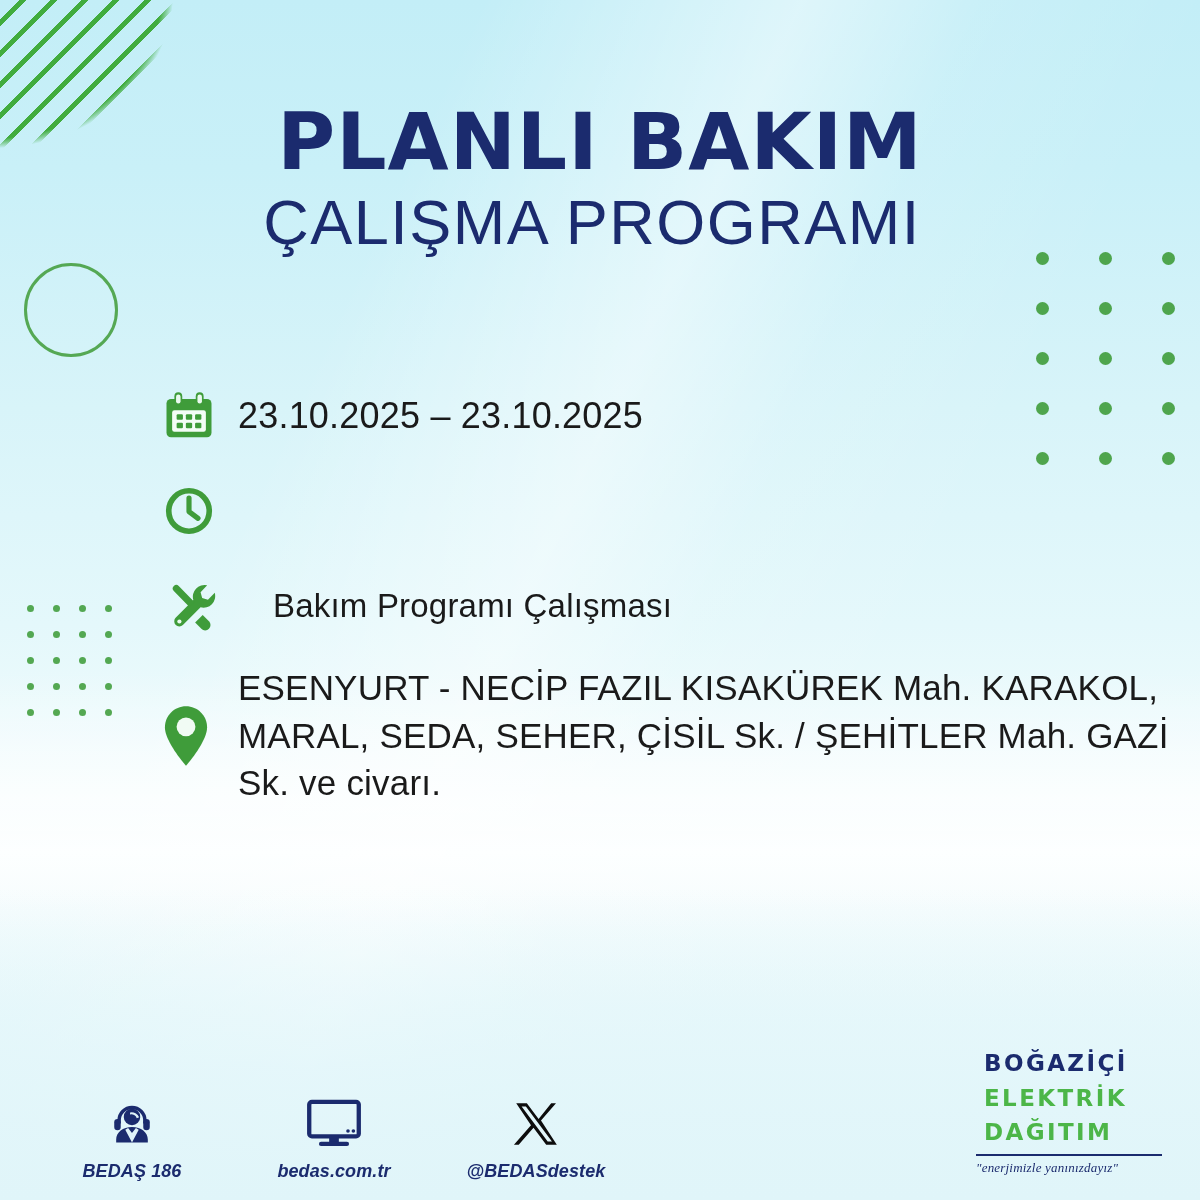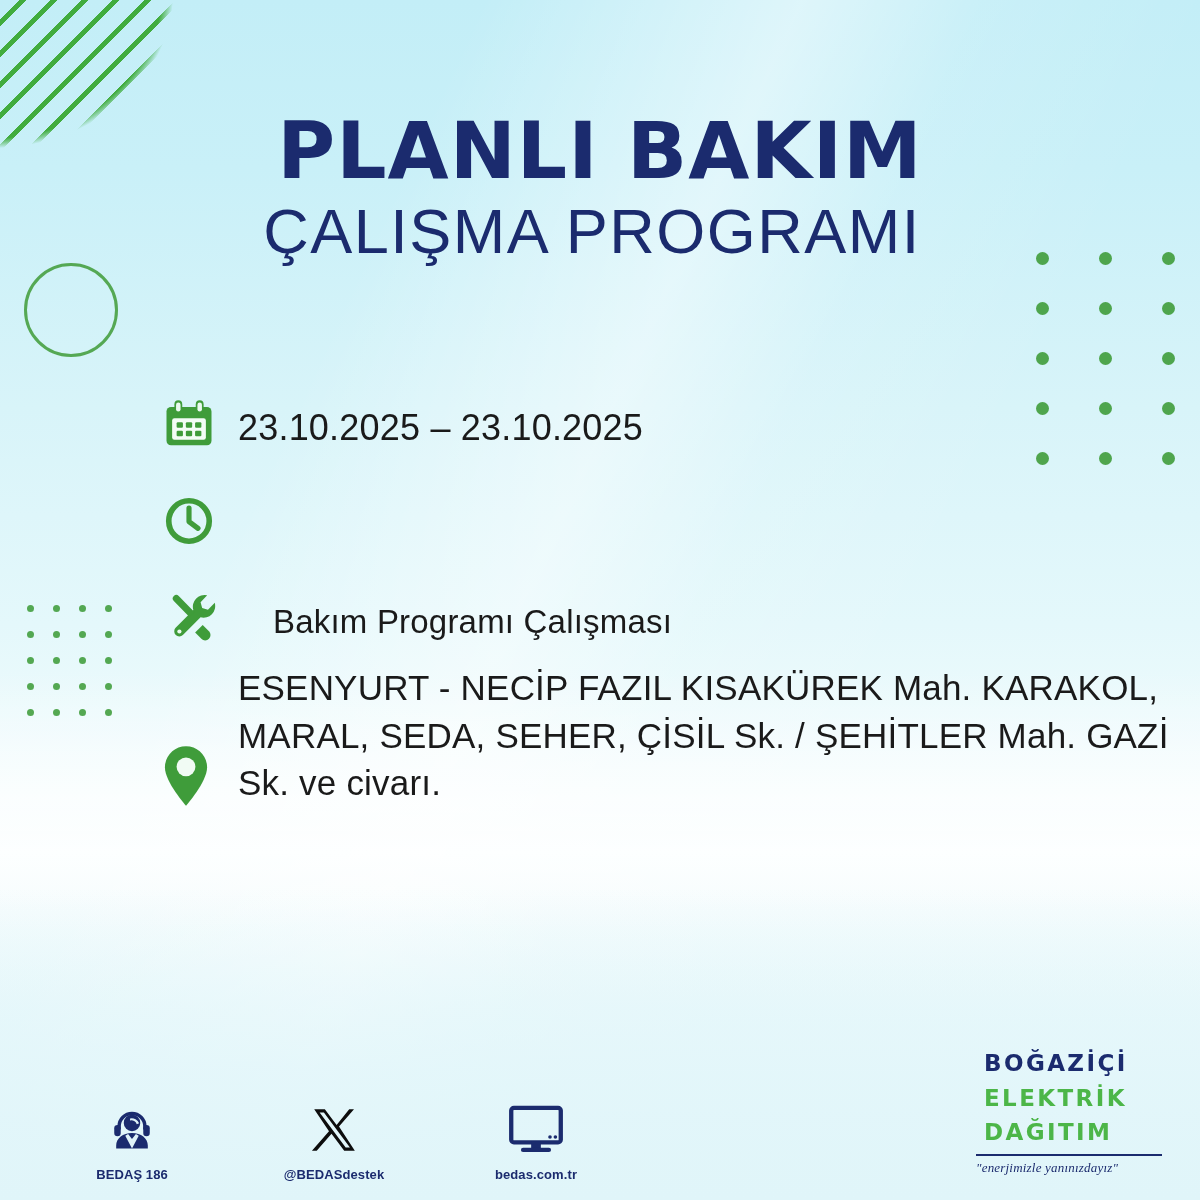--- a/index.html
+++ b/index.html
@@ -133,21 +133,21 @@
   .deco-dots-right span {
     width: 13px; height: 13px;
     margin: 18px 0 0 0;
     opacity: .9;
   }
 
   
   .heading {
     position: absolute;
     left: 0;
-    top: 114px;
+    top: 105px;
     width: 1200px;
     text-align: center;
     z-index: 5;
   }
   .title-main {
     font-family: "DejaVu Sans", sans-serif;
     font-weight: 700;
     font-size: 79px;
     line-height: 0.96;
     letter-spacing: 1px;
@@ -169,21 +169,21 @@
   
   .info-block {
     position: absolute;
     left: 162px;
     top: 378px;
     width: 1010px;
     z-index: 5;
   }
   .info-row {
     display: flex;
-    align-items: flex-end;
+    align-items: center;
     margin-bottom: 18px;
   }
   .info-row:last-child { margin-bottom: 0; }
   .info-icon {
     flex: 0 0 76px;
     width: 76px;
     display: flex;
     align-items: flex-start;
     justify-content: flex-start;
     padding-top: 4px;
@@ -234,25 +234,26 @@
   }
   .contact-ico {
     height: 56px;
     display: flex;
     align-items: flex-end;
     justify-content: center;
     margin-bottom: 12px;
   }
   .contact-label {
     font-family: "Liberation Sans", sans-serif;
-    font-size: 13px;
+    font-size: 18px;
     font-weight: 700;
     color: #1b2b6e;
     letter-spacing: .1px;
     white-space: nowrap;
+    font-style: italic;
   }
 
   
   .brand {
     position: absolute;
     right: 28px;
     bottom: 24px;
     text-align: left;
     width: 196px;
   }
@@ -418,41 +419,41 @@
             </g>
             <path d="M20.4 28.6 L24 33.2 L27.6 28.6 L30.2 30.2 L24 42 L17.8 30.2 Z" fill="#dff2f8"></path>
             <path d="M22.2 14.2 a7.4 7.4 0 0 1 8.4 4.6 l-2.2 .8 a5.2 5.2 0 0 0 -6.2 -3.4 Z" fill="#dff2f8"></path>
           </svg>
         </div>
         <div class="contact-label">BEDAŞ 186</div>
       </div>
 
       <div class="contact">
         <div class="contact-ico">
-          <svg width="50" height="50" viewBox="0 0 48 48" aria-hidden="true">
-            <path d="M5 4 h10.2 l11.3 15.1 L38.6 4 h4.6 L28.8 20.7 L44 44 H33.8 L21.6 27.6 L7.4 44 H2.8
-                     L19.2 25.1 Z M10.2 7.2 L35.2 40.9 h4.1 L14.3 7.2 Z" fill="#0d0d0d"></path>
-          </svg>
-        </div>
-        <div class="contact-label">@BEDASdestek</div>
-      </div>
-
-      <div class="contact">
-        <div class="contact-ico">
           <svg width="56" height="50" viewBox="0 0 52 46" aria-hidden="true">
             <rect x="3" y="2.5" width="46" height="32" rx="2.5" fill="none" stroke="#1b2b6e" stroke-width="4"></rect>
             <rect x="21.5" y="34" width="9" height="6" fill="#1b2b6e"></rect>
             <rect x="12" y="39.5" width="28" height="4" rx="2" fill="#1b2b6e"></rect>
             <circle cx="39" cy="29.5" r="1.7" fill="#1b2b6e"></circle>
             <circle cx="44" cy="29.5" r="1.7" fill="#1b2b6e"></circle>
           </svg>
         </div>
         <div class="contact-label">bedas.com.tr</div>
       </div>
 
+      <div class="contact">
+        <div class="contact-ico">
+          <svg width="50" height="50" viewBox="0 0 48 48" aria-hidden="true">
+            <path d="M5 4 h10.2 l11.3 15.1 L38.6 4 h4.6 L28.8 20.7 L44 44 H33.8 L21.6 27.6 L7.4 44 H2.8
+                     L19.2 25.1 Z M10.2 7.2 L35.2 40.9 h4.1 L14.3 7.2 Z" fill="#0d0d0d"></path>
+          </svg>
+        </div>
+        <div class="contact-label">@BEDASdestek</div>
+      </div>
+
     </div>
 
     <div class="brand">
       <p class="brand-l1">BOĞAZİÇİ</p>
       <p class="brand-l2">ELEKTRİK</p>
       <p class="brand-l3">DAĞITIM</p>
       <div class="brand-rule"></div>
       <p class="brand-tag">"enerjimizle yanınızdayız"</p>
     </div>
 

